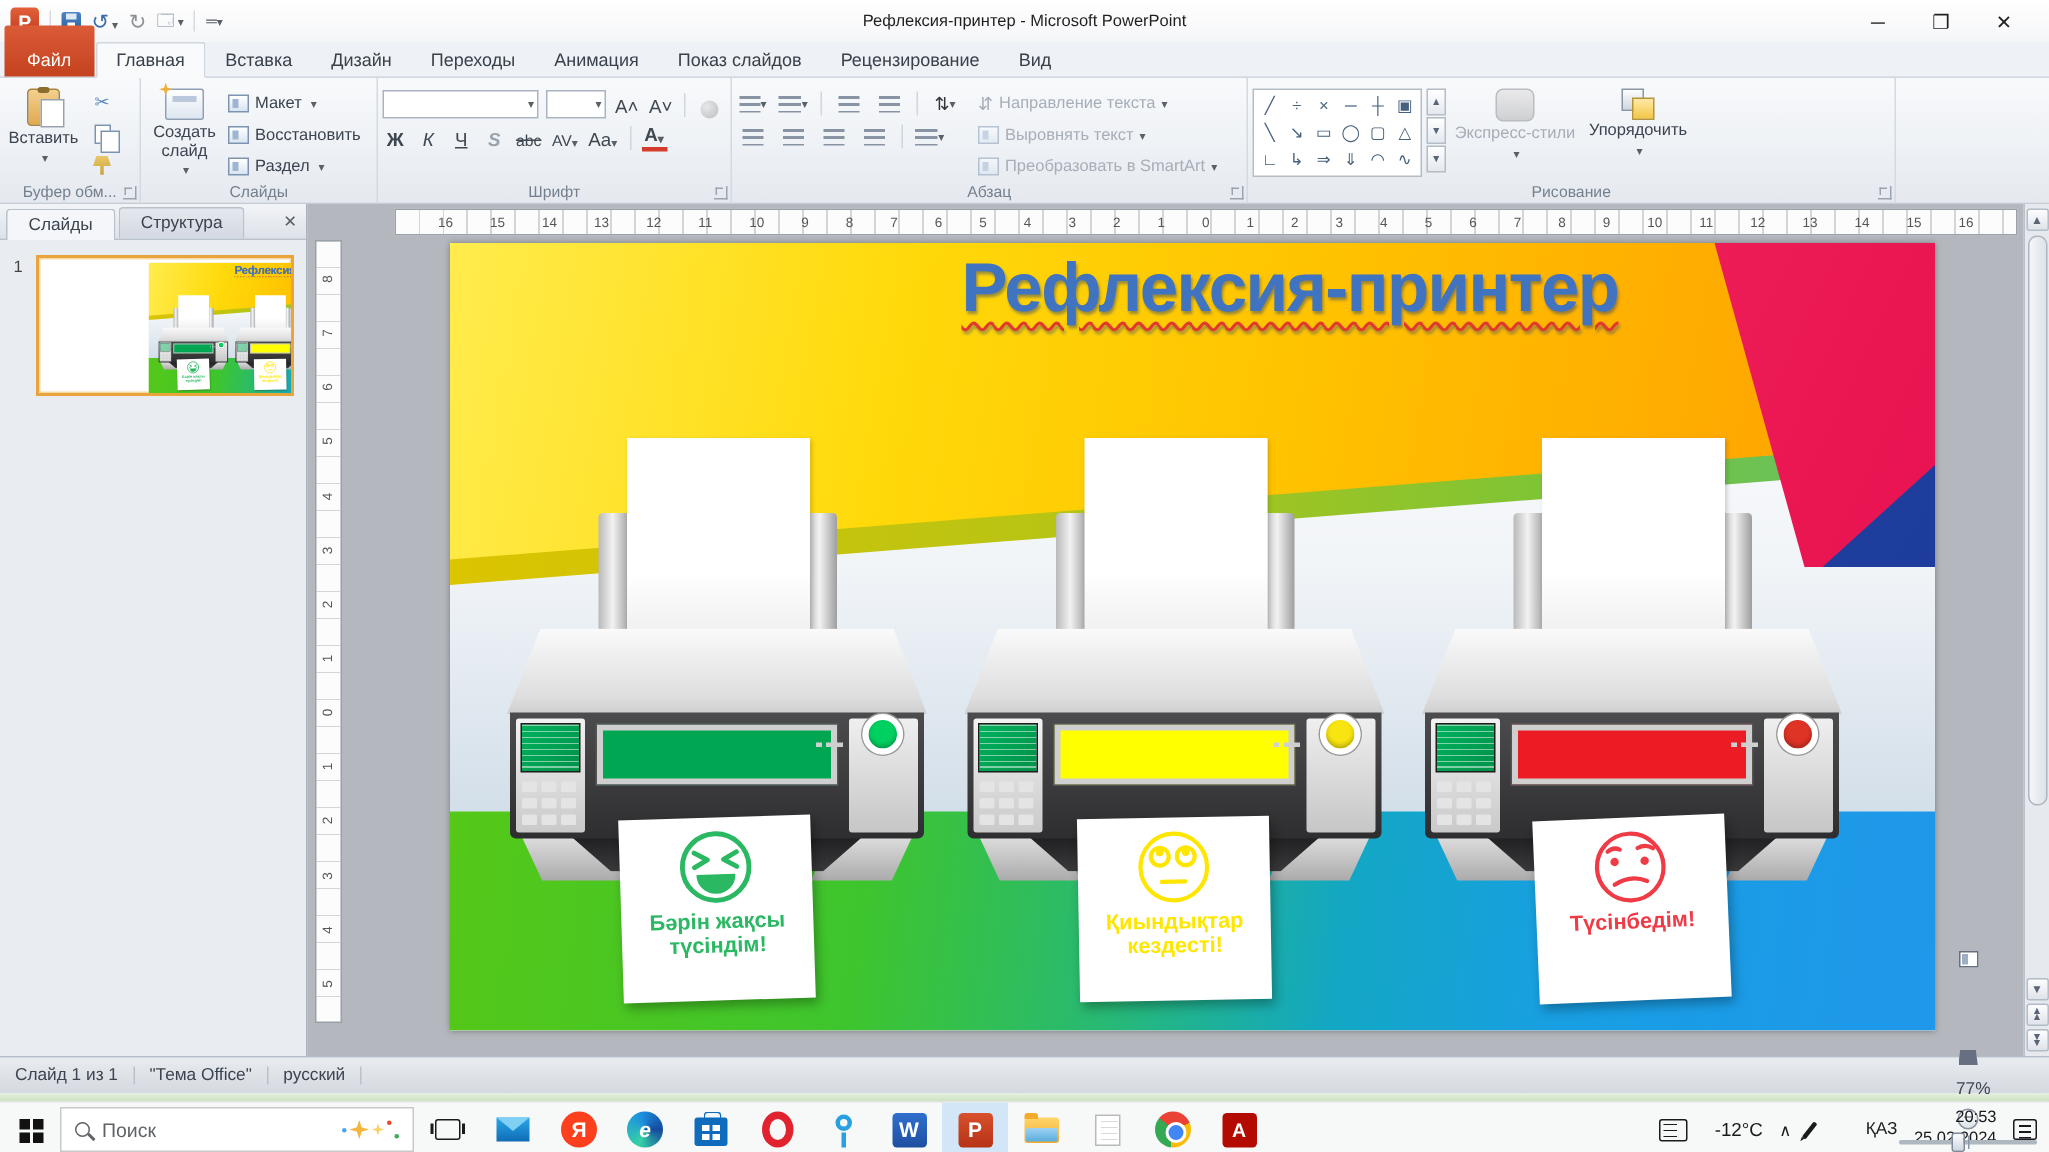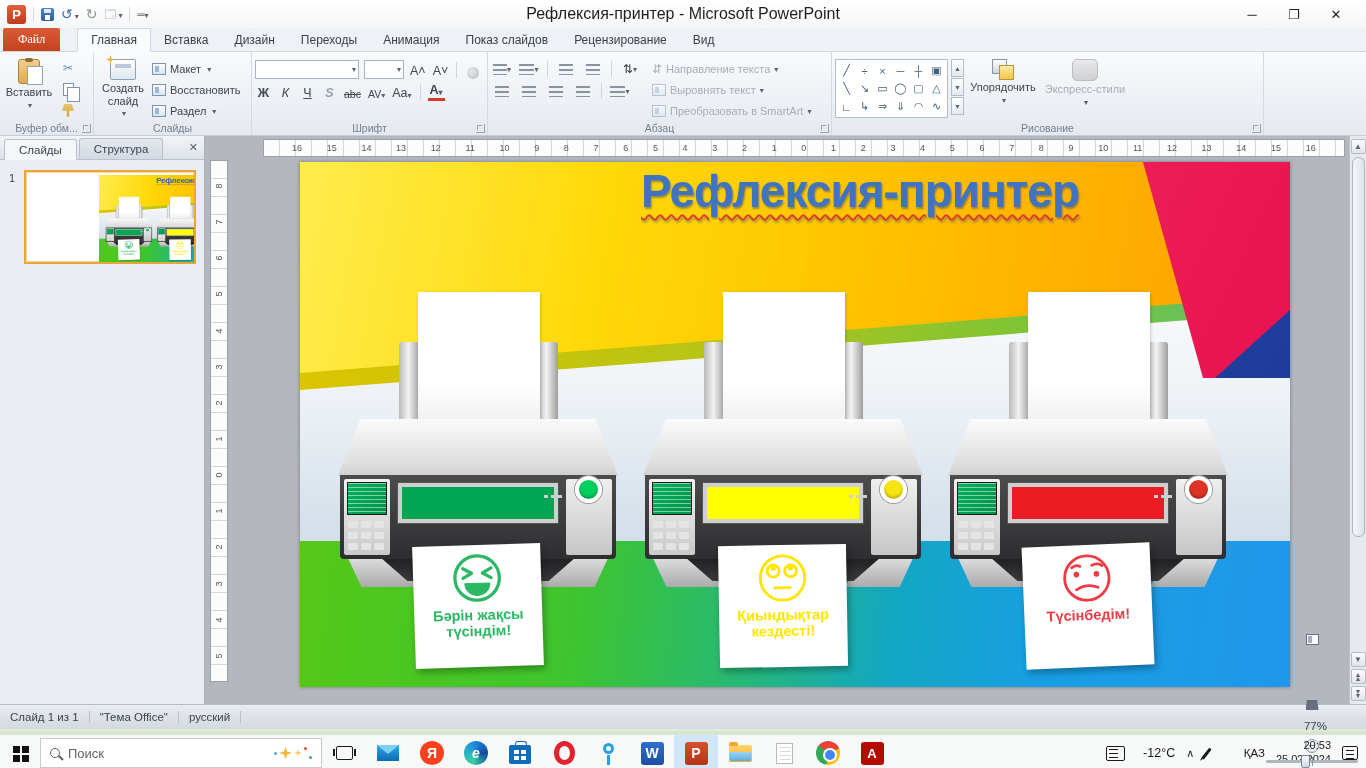--- a/index.html
+++ b/index.html
@@ -11,27 +11,27 @@
   .qat { display:flex; align-items:center; gap:7px; padding-left:7px; }
   .pp-logo { width:19px; height:19px; border-radius:3px; background:linear-gradient(#e2603a,#c03a1d); color:#fff; font-weight:bold; font-size:13px; display:flex; align-items:center; justify-content:center; }
   .qsep { width:1px; height:14px; background:#d8dade; }
   .qico { font-size:14px; color:#3e6ca8; line-height:1; }
   .qico.gray { color:#8d9298; }
   .floppy { width:13px; height:13px; background:linear-gradient(#4f86c8,#2c5f9e); border-radius:2px; position:relative; }
   .floppy::before { content:""; position:absolute; top:1px; left:3px; right:3px; height:4px; background:#dfe9f5; }
   .floppy::after { content:""; position:absolute; bottom:1px; left:4px; right:4px; height:5px; background:#fff; }
   .car::after { content:"▾"; font-size:8px; color:#5a6068; margin-left:2px; }
   .caron::after { content:"▾"; font-size:8px; color:#5a6068; }
-  .wtitle { position:absolute; left:0; right:0; text-align:center; font-size:16px; color:#1f1f1f; pointer-events:none; }
+  .wtitle { position:absolute; left:0; right:0; text-align:center; font-size:11px; color:#1f1f1f; pointer-events:none; }
   .wctrls { margin-left:auto; display:flex; gap:14px; padding-right:16px; z-index:2; }
   .wc { width:28px; text-align:center; font-size:13px; color:#222; }
 
   
   .tabrow { height:24px; background:#eef1f5; display:flex; align-items:flex-end; padding-left:3px; position:relative; border-bottom:1px solid #cfd6de; }
-  .ftab { background:linear-gradient(#da5b37,#c4421f); color:#fff; padding:4px 15px 4px; border-radius:2px 2px 0 0; margin-right:17px;font-family:Liberation Serif, serif; }
+  .ftab { background:linear-gradient(#da5b37,#c4421f); color:#fff; padding:16px 15px 4px; border-radius:2px 2px 0 0; margin-right:1px; }
   .tab { padding:4px 13px; color:#39414b; }
   .tab.active { background:#f8fafc; border:1px solid #cfd6de; border-bottom:1px solid #f8fafc; border-radius:2px 2px 0 0; margin-bottom:-1px; }
 
   
   .ribbon { height:84px; background:linear-gradient(#f8fafc,#eef1f5 55%,#e5e9ef); display:flex; border-bottom:1px solid #c5ccd6; }
   .grp { position:relative; border-right:1px solid #d4dae2; padding:3px 3px 14px; display:flex; gap:3px; }
   .glabel { position:absolute; bottom:1px; left:0; right:0; text-align:center; font-size:10.5px; color:#75808e; }
   .dlg { position:absolute; right:2px; bottom:2px; width:9px; height:9px; border-left:1px solid #9aa4b0; border-top:1px solid #9aa4b0; transform:rotate(180deg); }
   .dlg::after { content:""; position:absolute; right:1px; bottom:1px; width:4px; height:4px; border-right:1px solid #9aa4b0; border-bottom:1px solid #9aa4b0; }
   .bigbtn { width:52px; display:flex; flex-direction:column; align-items:center; text-align:center; font-size:11px; line-height:1.15; gap:2px; padding-top:4px; color:#3c4450; }
@@ -158,21 +158,21 @@
   .zthumb { position:absolute; left:38%; top:-5px; width:9px; height:13px; background:linear-gradient(#fdfdfe,#cfd6df); border:1px solid #7e8violet location99; border:1px solid #7e8999; border-radius:2px; }
   .fit-ic { width:14px; height:12px; border:1px solid #667081; background:#eef1f5; position:relative; }
   .fit-ic::before { content:"⁘"; position:absolute; inset:0; font-size:8px; color:#667081; display:flex; align-items:center; justify-content:center; }
 
   .greenstrip { height:5px; background:linear-gradient(#e3efdc,#cfe3c4); }
 
   
   .taskbar { height:37px; background:#f7f8f8; border-top:1px solid #e3e3e3; display:flex; align-items:center; }
   .tstart { width:40px; height:100%; display:flex; align-items:center; justify-content:center; }
   .winlogo { width:7px; height:7px; background:#111; box-shadow:9px 0 #111,0 9px #111,9px 9px #111; margin:-8px 8px 0 0; }
-  .tsearch { width:282px; height:30px; background:#fff; border:1px solid #c9c9c9; display:flex; align-items:center; gap:8px; padding:0 9px; color:#5f6368; font-size:13px; }
+  .tsearch { width:236px; height:30px; background:#fff; border:1px solid #c9c9c9; display:flex; align-items:center; gap:8px; padding:0 9px; color:#5f6368; font-size:13px; }
   .mag { width:10px; height:10px; border:1.6px solid #5f6368; border-radius:50%; position:relative; flex:0 0 auto; }
   .mag::after { content:""; position:absolute; width:6px; height:1.6px; background:#5f6368; transform:rotate(45deg); right:-5px; bottom:-2px; }
   .sparks { margin-left:auto; display:flex; align-items:center; gap:2px; }
   .star4 { width:13px; height:13px; background:#f5b63e; clip-path:polygon(50% 0,62% 38%,100% 50%,62% 62%,50% 100%,38% 62%,0 50%,38% 38%); }
   .star4.sm { width:8px; height:8px; background:#f9cf6b; }
   .dot { width:3px; height:3px; border-radius:50%; }
   .tbtn { width:44px; height:100%; display:flex; align-items:center; justify-content:center; position:relative; }
   .tbtn.open::after { content:""; position:absolute; bottom:0; left:11px; right:11px; height:3px; background:#0078d4; }
   .tbtn.activeapp { background:#d3e6f8; }
   .tbtn.activeapp::after { left:2px; right:2px; }
@@ -389,27 +389,27 @@
         <span>⇒</span>
         <span>⇓</span>
         <span>◠</span>
         <span>∿</span>
       </div>
     <div class="sgctl">
       <span>▲</span>
       <span>▼</span>
       <span>▼</span>
     </div>
+    <div class="bigbtn dis car" style="width:86px">
+      <span class="qs-ic"></span>
+      <span>Экспресс-стили</span>
+    </div>
     <div class="bigbtn car" style="width:72px">
       <span class="arr-ic"></span>
       <span>Упорядочить</span>
-    </div>
-    <div class="bigbtn dis car" style="width:86px">
-      <span class="qs-ic"></span>
-      <span>Экспресс-стили</span>
     </div>
     <div class="glabel">Рисование</div>
     <span class="dlg"></span>
   </div>
 
 </div>
 
 <div class="workarea">
 
   <div class="lpanel">

